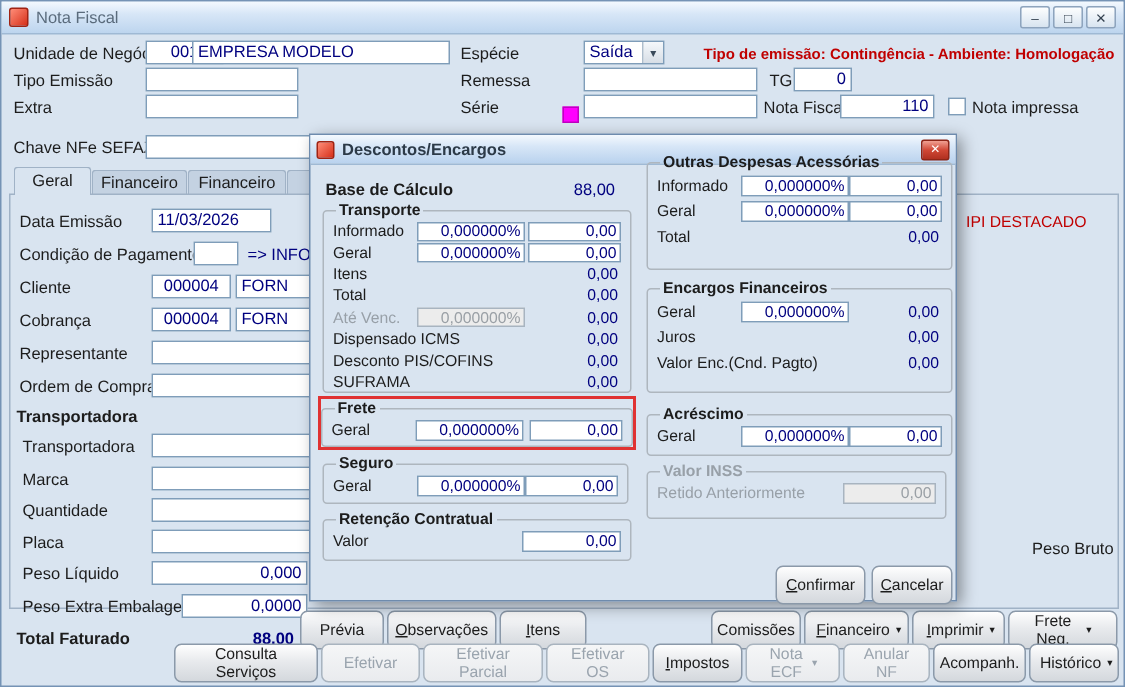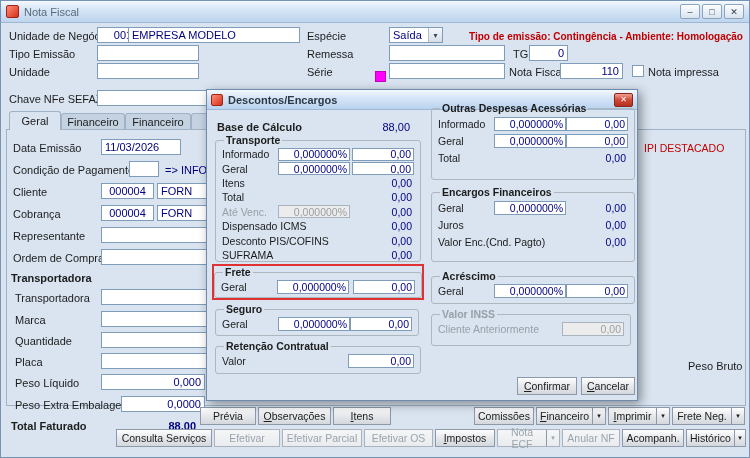--- a/index.html
+++ b/index.html
@@ -17,21 +17,21 @@
   .redtxt{color:#c00000;font-weight:bold;font-size:10px}
   .navy{color:#00007f}
   .select{position:absolute;height:16px;border:1px solid #7f9db9;background:#fff;display:flex;align-items:stretch}
   .sval{flex:1;color:#00007f;padding:1px 3px}
   .sarrow{width:14px;background:linear-gradient(#f5f8fb,#d7dee6);border-left:1px solid #aebdcc;font-size:8px;display:flex;align-items:center;justify-content:center;color:#3a4a5a}
   .chk{position:absolute;width:12px;height:12px;background:#fff;border:1px solid #7f9db9}
   .tab{position:absolute;border:1px solid #a0b2c6;border-bottom:none;border-radius:3px 3px 0 0;display:flex;align-items:center;justify-content:center;cursor:pointer;background:#c4d2e2}
   .tab.active{background:#d9e4f0;z-index:3}
   .panel{position:absolute;left:5px;top:128px;width:740px;height:277px;border:1px solid #a0b2c6}
   .indicator{position:absolute;left:374px;top:70px;width:11px;height:11px;background:#ff00ff;border:1px solid #c000c0}
-  .btn{position:absolute;height:18px;display:flex;align-items:center;justify-content:center;background:linear-gradient(#fefefe,#e8eaed 45%,#d4d8dd);border:1px solid #8b99a9;border-radius:0;font-size:10.5px;color:#1c1c1c;cursor:pointer;padding:0}
+  .btn{position:absolute;height:18px;display:flex;align-items:center;justify-content:center;background:linear-gradient(#fefefe,#e8eaed 45%,#d4d8dd);border:1px solid #8b99a9;border-radius:5px;font-size:10.5px;color:#1c1c1c;cursor:pointer;padding:12px}
   .btn.dis{color:#9aa4ae;background:linear-gradient(#f5f6f7,#e9ebee);border-color:#a9b4bf;cursor:default}
   .blabel{display:block;padding:0 3px}
   .mnem::first-letter{text-decoration:underline}
   .sarr{width:13px;align-self:stretch;border-left:1px solid #8b99a9;display:flex;align-items:center;justify-content:center;font-size:7px}
   
   .dialog{position:absolute;left:205px;top:88px;width:432px;height:312px;background:#d9e4f0;border:1px solid #6e8bad;box-shadow:3px 3px 10px rgba(0,0,0,.4);z-index:10}
   .dlg-title{position:absolute;top:0;left:0;width:100%;height:20px;background:linear-gradient(#f4f9fe,#d7e6f7 40%,#b9d2ee);border-bottom:1px solid #9fb9d4;display:flex;align-items:center;gap:5px;padding:0 4px}
   .dlg-title .t{font-weight:bold;color:#2c3a48}
   .dlg-icon{width:12px;height:12px;background:linear-gradient(135deg,#ff8d78,#d6301a);border:1px solid #a02313;border-radius:2px}
   .closebtn{margin-left:auto;width:19px;height:14px;background:linear-gradient(#f0a092,#d14836 50%,#b03020);border:1px solid #8d2517;border-radius:2px;color:#fff;font-size:8px;display:flex;align-items:center;justify-content:center;cursor:pointer}
@@ -78,21 +78,21 @@
   </span>
   <span class="lbl redtxt" style="left:468px;top:30px">Tipo de emissão: Contingência - Ambiente: Homologação</span>
 
   <span class="lbl" style="left:8px;top:47px">Tipo Emissão</span>
   <input class="inp" style="left: 96px; top: 44px; width: 102px;">
   <span class="lbl" style="left:306px;top:47px">Remessa</span>
   <input class="inp" style="left: 388px; top: 44px; width: 116px;">
   <span class="lbl" style="left:512px;top:47px">TG</span>
   <input class="inp num" style="left: 528px; top: 44px; width: 39px;" value="0">
 
-  <span class="lbl" style="left:8px;top:65px">Unidade</span>
+  <span class="lbl" style="left:8px;top:65px">Extra</span>
   <input class="inp" style="left: 96px; top: 62px; width: 102px;">
   <span class="lbl" style="left:306px;top:65px">Série</span>
   <input class="inp" style="left: 388px; top: 62px; width: 116px;">
   <span class="indicator"></span>
   <span class="lbl" style="left:508px;top:65px">Nota Fiscal</span>
   <input class="inp num" style="left: 559px; top: 62px; width: 63px;" value="110">
   <span class="chk" style="left:631px;top:64px"></span>
   <span class="lbl" style="left:647px;top:65px">Nota impressa</span>
 
   <span class="lbl" style="left:8px;top:92px">Chave NFe SEFAZ</span>
@@ -324,21 +324,21 @@
       <div class="drow" style="height:15px">
           <span class="dlab">Geral</span>
           <input class="pct" value="0,000000%" style="">
           <input class="vin" value="0,00" style="">
         </div>
     </fieldset>
 
     <fieldset class="graygrp" style="left:224px;top:218px;width:200px;height:38px">
       <legend>Valor INSS</legend>
       <div class="drow" style="height:16px">
-          <span class="dlab grow grayt">Cliente Anteriormente</span>
+          <span class="dlab grow grayt">Retido Anteriormente</span>
           <input class="vin disd" value="0,00" style="">
         </div>
     </fieldset>
 
     <button class="btn" style="left:310px;top:287px;width:60px">
         <span class="blabel mnem">Confirmar</span>
       </button>
     <button class="btn" style="left:374px;top:287px;width:54px">
         <span class="blabel mnem">Cancelar</span>
       </button>

